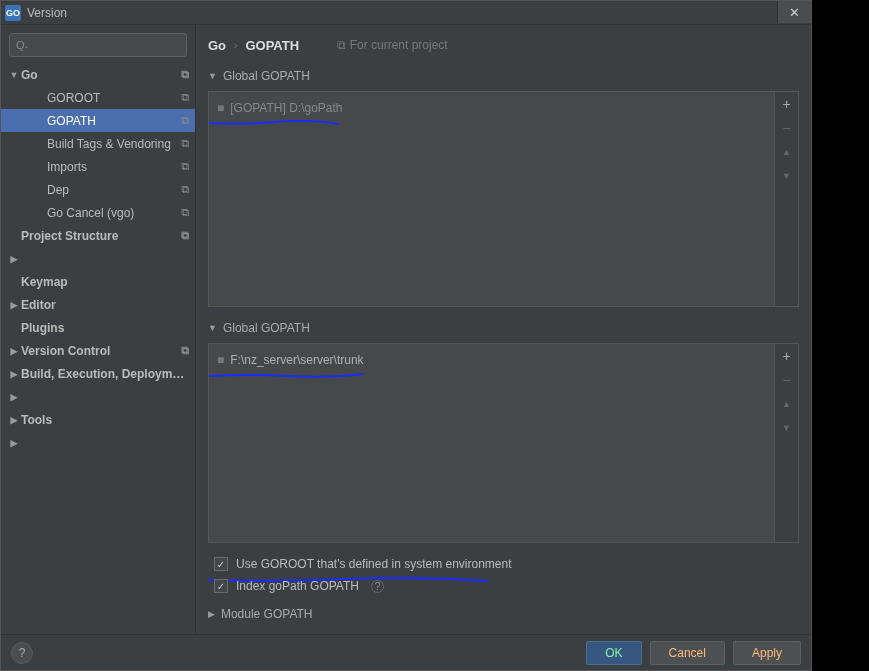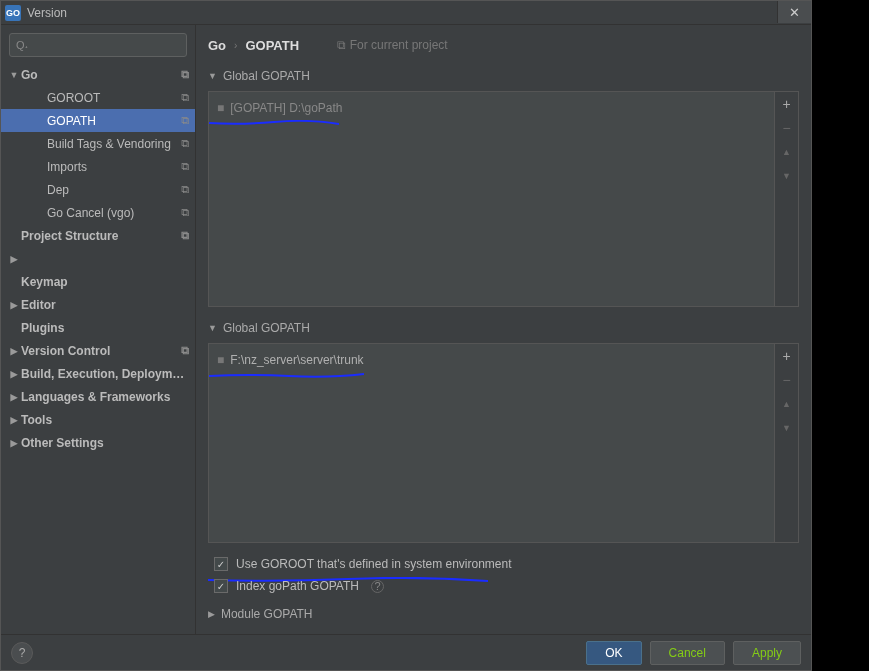--- a/index.html
+++ b/index.html
@@ -42,23 +42,23 @@
   .underline-annot svg { width: 100%; height: 100%; }
   .panel-tools { width: 24px; background: #3c3f41; border-left: 1px solid #555; display: flex; flex-direction: column; align-items: center; }
   .tool-btn { width: 24px; height: 24px; color: #aaa; display: flex; align-items: center; justify-content: center; font-size: 14px; cursor: pointer; }
   .tool-btn.disabled { color: #666; cursor: default; }
   .checkbox-row { display: flex; align-items: center; gap: 8px; padding: 4px 18px; color: #bbb; font-size: 12px; position: relative; }
   .chk { width: 14px; height: 14px; border: 1px solid #6a6a6a; background: #43494a; display: inline-flex; align-items: center; justify-content: center; font-size: 10px; color: #ccc; cursor: pointer; }
   .help-icon { color: #888; font-size: 11px; border: 1px solid #666; border-radius: 50%; width: 13px; height: 13px; display: inline-flex; align-items: center; justify-content: center; margin-left: 4px; }
   .footer { height: 36px; border-top: 1px solid #323232; display: flex; align-items: center; padding: 0 10px; gap: 8px; background: #3c3f41; }
   .footer .help-round { width: 22px; height: 22px; border-radius: 50%; background: #4a4d4f; color: #aaa; display: flex; align-items: center; justify-content: center; font-size: 12px; cursor: pointer; border: 1px solid #5a5a5a; }
   .footer .spacer { flex: 1; }
-  .btn { height: 24px; padding: 0 18px; font-size: 12px; border: 1px solid #5e6060; background: #4c5052; color: #84cc16; display: flex; align-items: center; justify-content: center; cursor: pointer; border-radius: 2px; }
-  .btn.primary { background: #365880; border-color: #4a708b; color: #ffffff; }
-  .btn.disabled { color: #84cc16; cursor: default; }
+  .btn { height: 24px; padding: 0 18px; font-size: 12px; border: 1px solid #5e6060; background: #4c5052; color: #fdba74; display: flex; align-items: center; justify-content: center; cursor: pointer; border-radius: 2px; }
+  .btn.primary { background: #365880; border-color: #4a708b; color: #86efac; }
+  .btn.disabled { color: #fdba74; cursor: default; }
 </style>
 </head>
 <body>
 
 <div class="window">
 
   <div class="titlebar">
     <span class="app-icon">GO</span>
     <span>Version</span>
     <div class="close-btn">✕</div>
@@ -131,29 +131,27 @@
             <span class="arrow">▶</span>
             <span class="label">Version Control</span>
             <span class="copy-icon">⧉</span>
           </div>
           <div class="tree-row ind0 bold">
             <span class="arrow">▶</span>
             <span class="label">Build, Execution, Deployment</span>
           </div>
           <div class="tree-row ind0 bold">
             <span class="arrow">▶</span>
-            <span class="label">Languages &amp; Frameworks</span>
           </div>
           <div class="tree-row ind0 bold">
             <span class="arrow">▶</span>
             <span class="label">Tools</span>
           </div>
           <div class="tree-row ind0 bold">
             <span class="arrow">▶</span>
-            <span class="label">Other Settings</span>
           </div>
         </div>
     </div>
 
     <div class="main">
       <div class="main-header">
         <span class="crumb">Go</span>
         <span class="sep">›</span>
         <span class="crumb2">GOPATH</span>
         <span class="proj-label">

